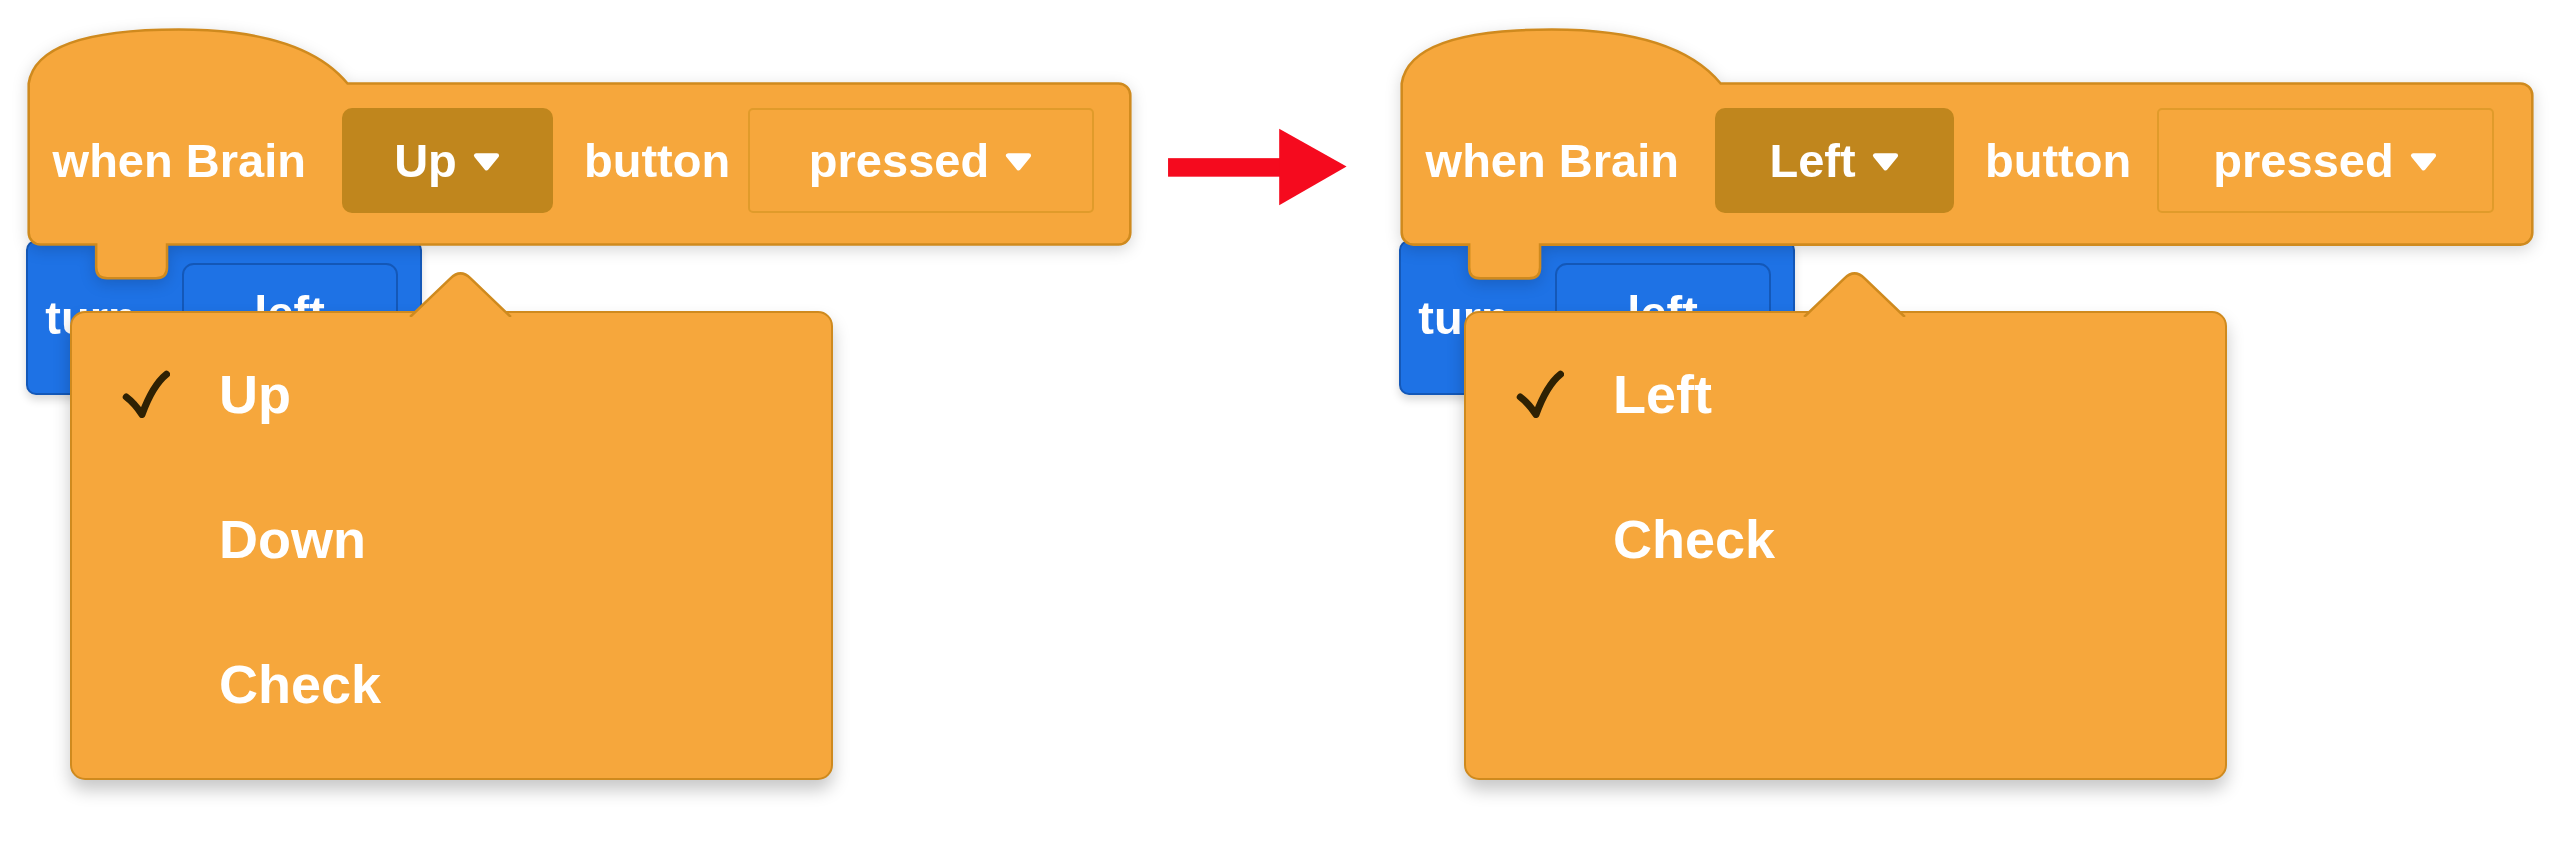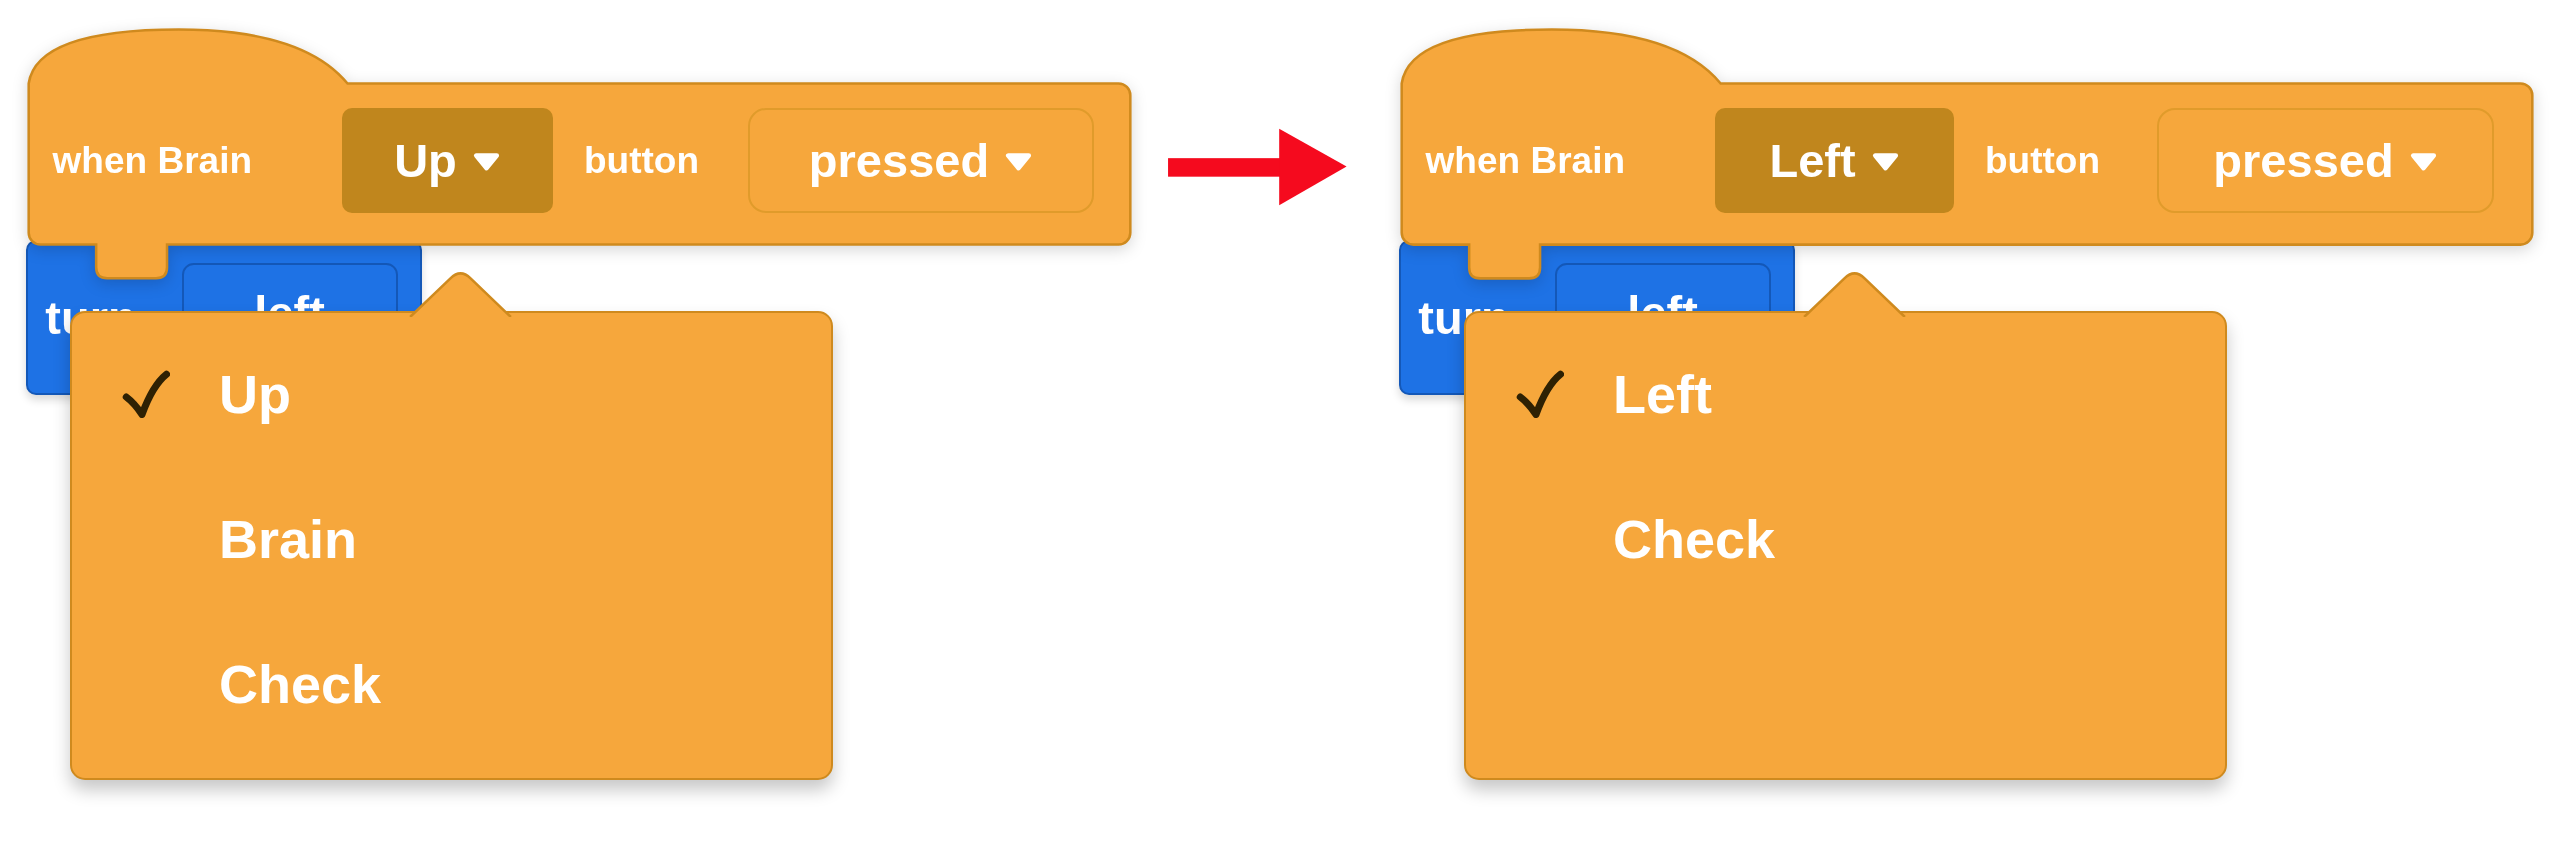--- a/index.html
+++ b/index.html
@@ -39,35 +39,35 @@
     cursor:pointer;
   }
 
   
   .hat-shape{position:absolute;left:-1.7px;top:-1.7px;filter:drop-shadow(0 4.2px 7.6px rgba(0,0,0,0.16));}
   .hat-path{fill:var(--block-orange);stroke:var(--block-border);stroke-width:3;}
   .hat-content{position:absolute;left:0;top:80px;width:100%;height:105px;}
   .blk-label{
     position:absolute;top:0;height:105px;
     display:flex;align-items:center;
-    color:var(--text-white);font-size:37px;font-weight:700;
+    color:var(--text-white);font-size:47px;font-weight:700;
     white-space:nowrap;
   }
   .when-label{left:23.6px;}
   .button-label{left:555px;text-align:center;}
   .script-right .button-label{left:583px;}
   .field{
     position:absolute;top:0;height:105px;
     display:flex;align-items:center;justify-content:center;gap:15px;
     color:var(--text-white);font-size:47px;font-weight:700;
     box-sizing:border-box;border-radius:10px;cursor:pointer;
   }
   .port-field{left:313px;width:211px;background:var(--selected-field);}
   .script-right .port-field{width:239px;}
-  .pressed-field{left:719px;width:346px;border:2.5px solid var(--pressed-border);border-radius:18px;}
+  .pressed-field{left:719px;width:346px;border:2.5px solid var(--pressed-border);border-radius:5px;}
   .script-right .pressed-field{left:755px;width:337px;}
   .caret{display:block;flex:none;}
 
   
   .popup{
     position:absolute;left:41px;top:283px;
     width:763px;height:469px;
     background:var(--menu-orange);
     border:2.5px solid var(--block-border);
     border-radius:15px;box-sizing:border-box;
@@ -134,21 +134,21 @@
       <div class="menu-item">
         <span class="check-slot">
           <svg width="49" height="49" viewBox="0 0 56 56">
               <path d="M6,32 C14,38 20,46 24,52 C32,30 42,14 52,6" fill="none" stroke="#2E2103" stroke-width="8" stroke-linecap="round" stroke-linejoin="round"></path>
             </svg>
         </span>
         <span class="item-label">Up</span>
       </div>
       <div class="menu-item">
         <span class="check-slot"></span>
-        <span class="item-label">Brain</span>
+        <span class="item-label">Down</span>
       </div>
       <div class="menu-item">
         <span class="check-slot"></span>
         <span class="item-label">Check</span>
       </div>
     </div>
   </section>
 
   <svg class="arrow" width="182" height="80" viewBox="0 0 216 95">
     <rect x="0" y="37" width="136" height="22"></rect>

